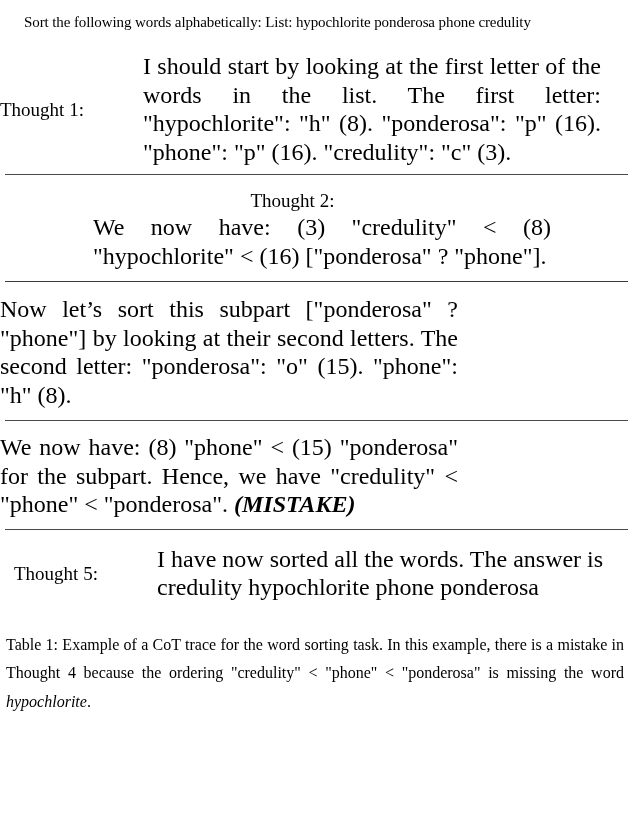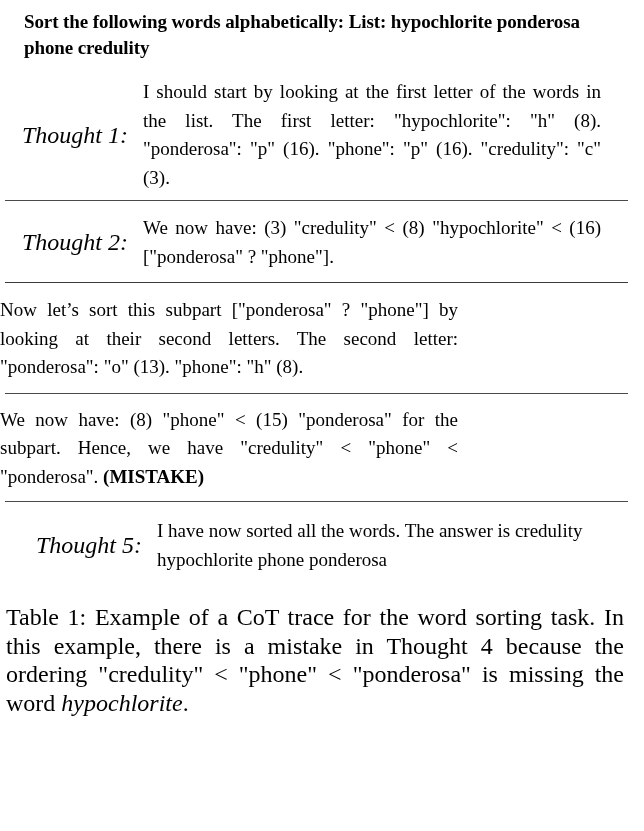--- a/index.html
+++ b/index.html
@@ -17,22 +17,22 @@
   .page {
     position: relative;
     width: 644px;
     height: 831px;
     box-sizing: border-box;
     padding: 0;
   }
 
   
   .table-title {
-    font-weight: bold;
-    font-size: 19px;
+    font-weight: normal;
+    font-size: 15px;
     line-height: 26px;
     margin: 9px 22px 0 24px;
     text-align: left;
     letter-spacing: -0.1px;
   }
 
   
   .cot-table {
     margin: 7px 0 0 0;
     width: 644px;
@@ -49,54 +49,53 @@
 
   .thought-row {
     display: flex;
     align-items: center;
     width: 644px;
     box-sizing: border-box;
   }
   .thought-label {
     width: 143px;
     min-width: 143px;
-    padding-left: 22px;
     box-sizing: border-box;
-    font-size: 24px;
+    font-size: 19px;
     line-height: 25px;
     white-space: nowrap;
-    font-style: italic;
   }
   .thought-body {
     width: 458px;
     min-width: 458px;
-    font-size: 19px;
+    font-size: 24px;
     line-height: 28.5px;
     text-align: justify;
     text-justify: inter-word;
     hyphens: manual;
     padding-right: 0;
   }
   .thought-body.flush {
     text-align: left;
   }
   .thought-body b {
     font-weight: bold;
+    font-style: italic;
   }
 
   .pad-t1 { padding: 10px 0 8px 0; }
-  .pad-t2 { padding: 13px 0 11px 0; }
+  .pad-t2 { padding: 13px 0 11px 0; flex-direction: column; }
   .pad-t3 { padding: 13px 0 11px 0; }
   .pad-t4 { padding: 12px 0 10px 0; }
   .pad-t5 { padding: 15px 0 13px 0; margin-left: 14px; }
 
   
   .caption {
     margin: 16px 20px 16px 6px;
-    font-size: 24px;
+    font-size: 16px;
     line-height: 28.5px;
     text-align: justify;
     text-justify: inter-word;
   }
   .caption i { font-style: italic; }
 </style>
 </head>
 <body>
 
 <div class="page">
@@ -113,21 +112,21 @@
     <div class="rule"></div>
 
     <div class="thought-row pad-t2">
       <div class="thought-label">Thought 2:</div>
       <div class="thought-body">We now have:  (3) "credulity" &lt; (8) "hypochlorite" &lt; (16) ["ponderosa" ? "phone"].</div>
     </div>
 
     <div class="rule thin"></div>
 
     <div class="thought-row pad-t3">
-      <div class="thought-body">Now let’s sort this subpart ["ponderosa" ? "phone"] by looking at their second letters. The second letter: "ponderosa": "o" (13). "phone": "h" (8).</div>
+      <div class="thought-body">Now let’s sort this subpart ["ponderosa" ? "phone"] by looking at their second letters. The second letter: "ponderosa": "o" (15). "phone": "h" (8).</div>
     </div>
 
     <div class="rule"></div>
 
     <div class="thought-row pad-t4">
       <div class="thought-body"><span>We now have:  (8) "phone" &lt; (15) "ponderosa" for the subpart.  Hence, we have "credulity" &lt; "phone" &lt; "ponderosa". </span><b>(MISTAKE)</b></div>
     </div>
 
     <div class="rule"></div>
 

